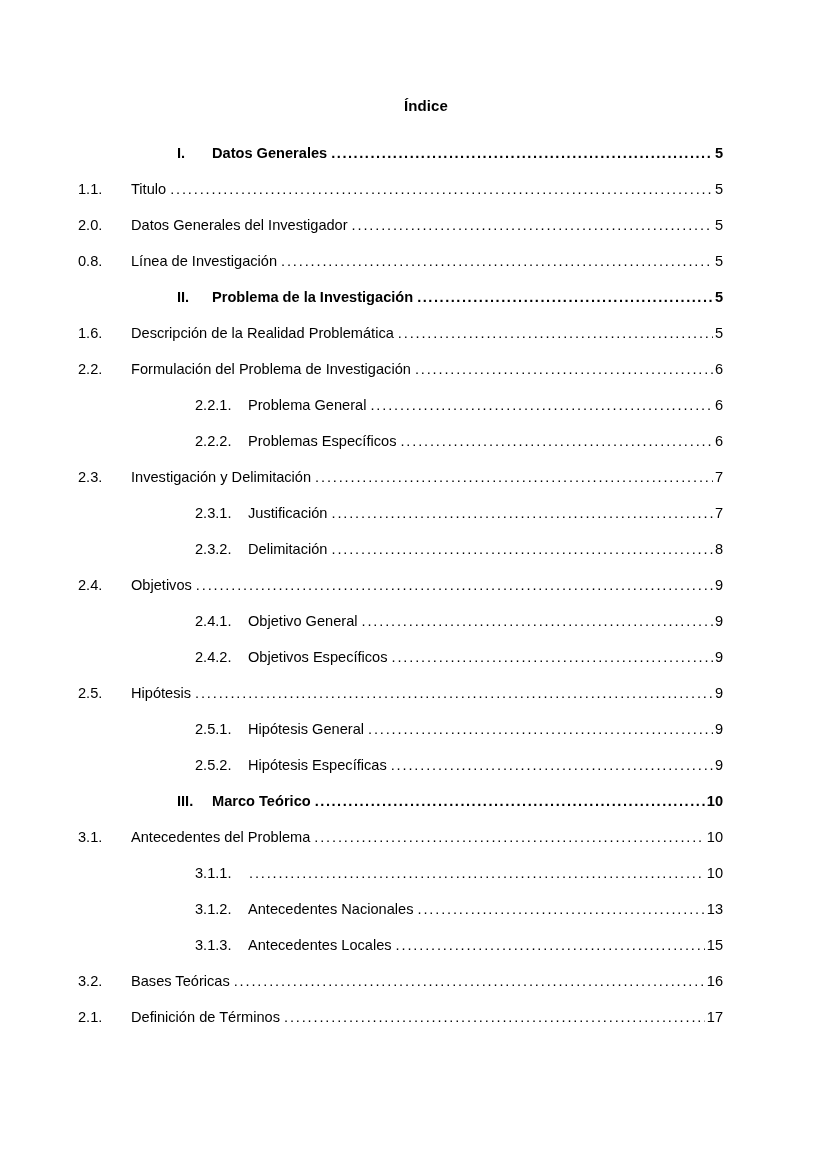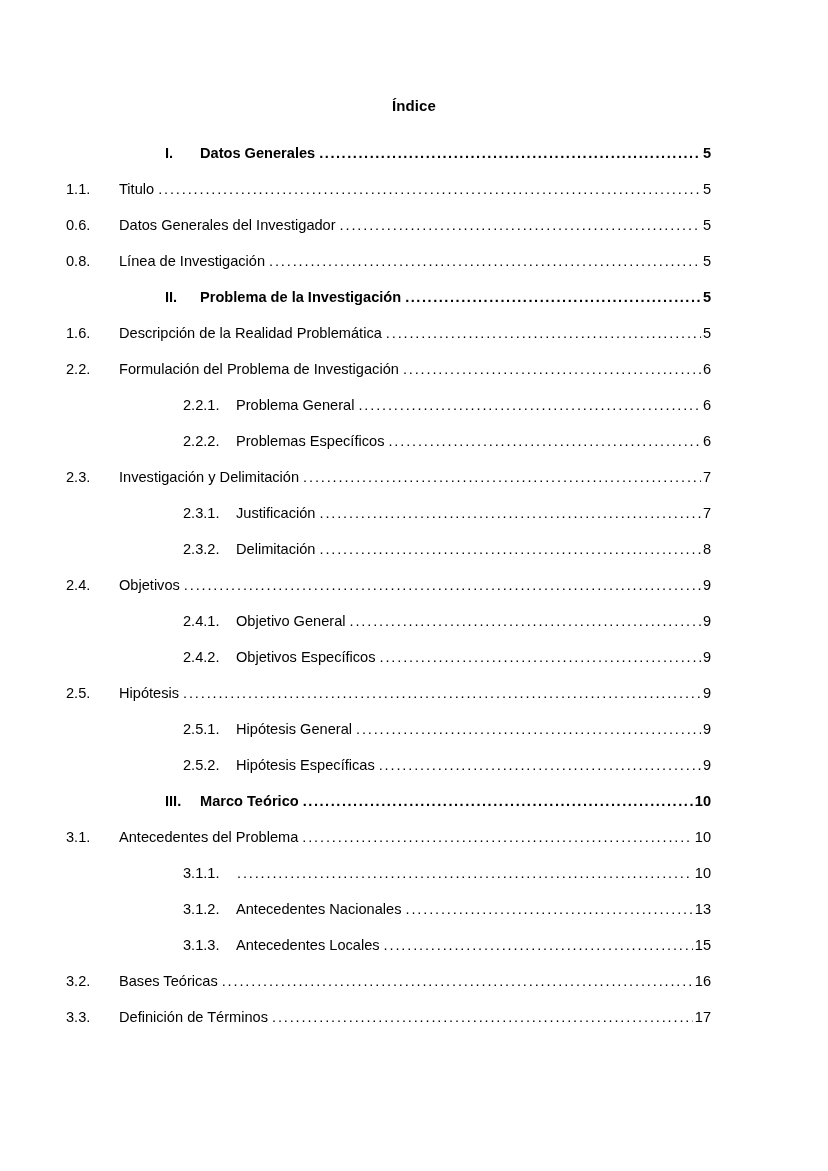--- a/index.html
+++ b/index.html
@@ -12,21 +12,21 @@
     width: 828px;
     height: 1171px;
     position: relative;
     font-family: "Liberation Sans", sans-serif;
     color: #000000;
     -webkit-font-smoothing: antialiased;
   }
 
   #page {
     position: absolute;
-    left: 0; top: 0;
+    left: 12px; top: 0;
     width: 812px;
     height: 1171px;
     background: #ffffff;
     overflow: hidden;
   }
 
   
   .toc-title {
     position: absolute;
     left: 0;
@@ -122,21 +122,21 @@
         <span class="toc-dots"></span>
         <span class="toc-page">5</span>
       </div>
       <div class="toc-entry lvl2">
         <span class="toc-num">1.1.</span>
         <span class="toc-label">Titulo</span>
         <span class="toc-dots"></span>
         <span class="toc-page">5</span>
       </div>
       <div class="toc-entry lvl2">
-        <span class="toc-num">0.6.</span>
+        <span class="toc-num">2.0.</span>
         <span class="toc-label">Datos Generales del Investigador</span>
         <span class="toc-dots"></span>
         <span class="toc-page">5</span>
       </div>
       <div class="toc-entry lvl2">
         <span class="toc-num">0.8.</span>
         <span class="toc-label">Línea de Investigación</span>
         <span class="toc-dots"></span>
         <span class="toc-page">5</span>
       </div>
@@ -253,20 +253,20 @@
         <span class="toc-dots"></span>
         <span class="toc-page">15</span>
       </div>
       <div class="toc-entry lvl2">
         <span class="toc-num">3.2.</span>
         <span class="toc-label">Bases Teóricas</span>
         <span class="toc-dots"></span>
         <span class="toc-page">16</span>
       </div>
       <div class="toc-entry lvl2">
-        <span class="toc-num">3.3.</span>
+        <span class="toc-num">2.1.</span>
         <span class="toc-label">Definición de Términos</span>
         <span class="toc-dots"></span>
         <span class="toc-page">17</span>
       </div>
     </div>
 
 </div>
 
 </body></html>

